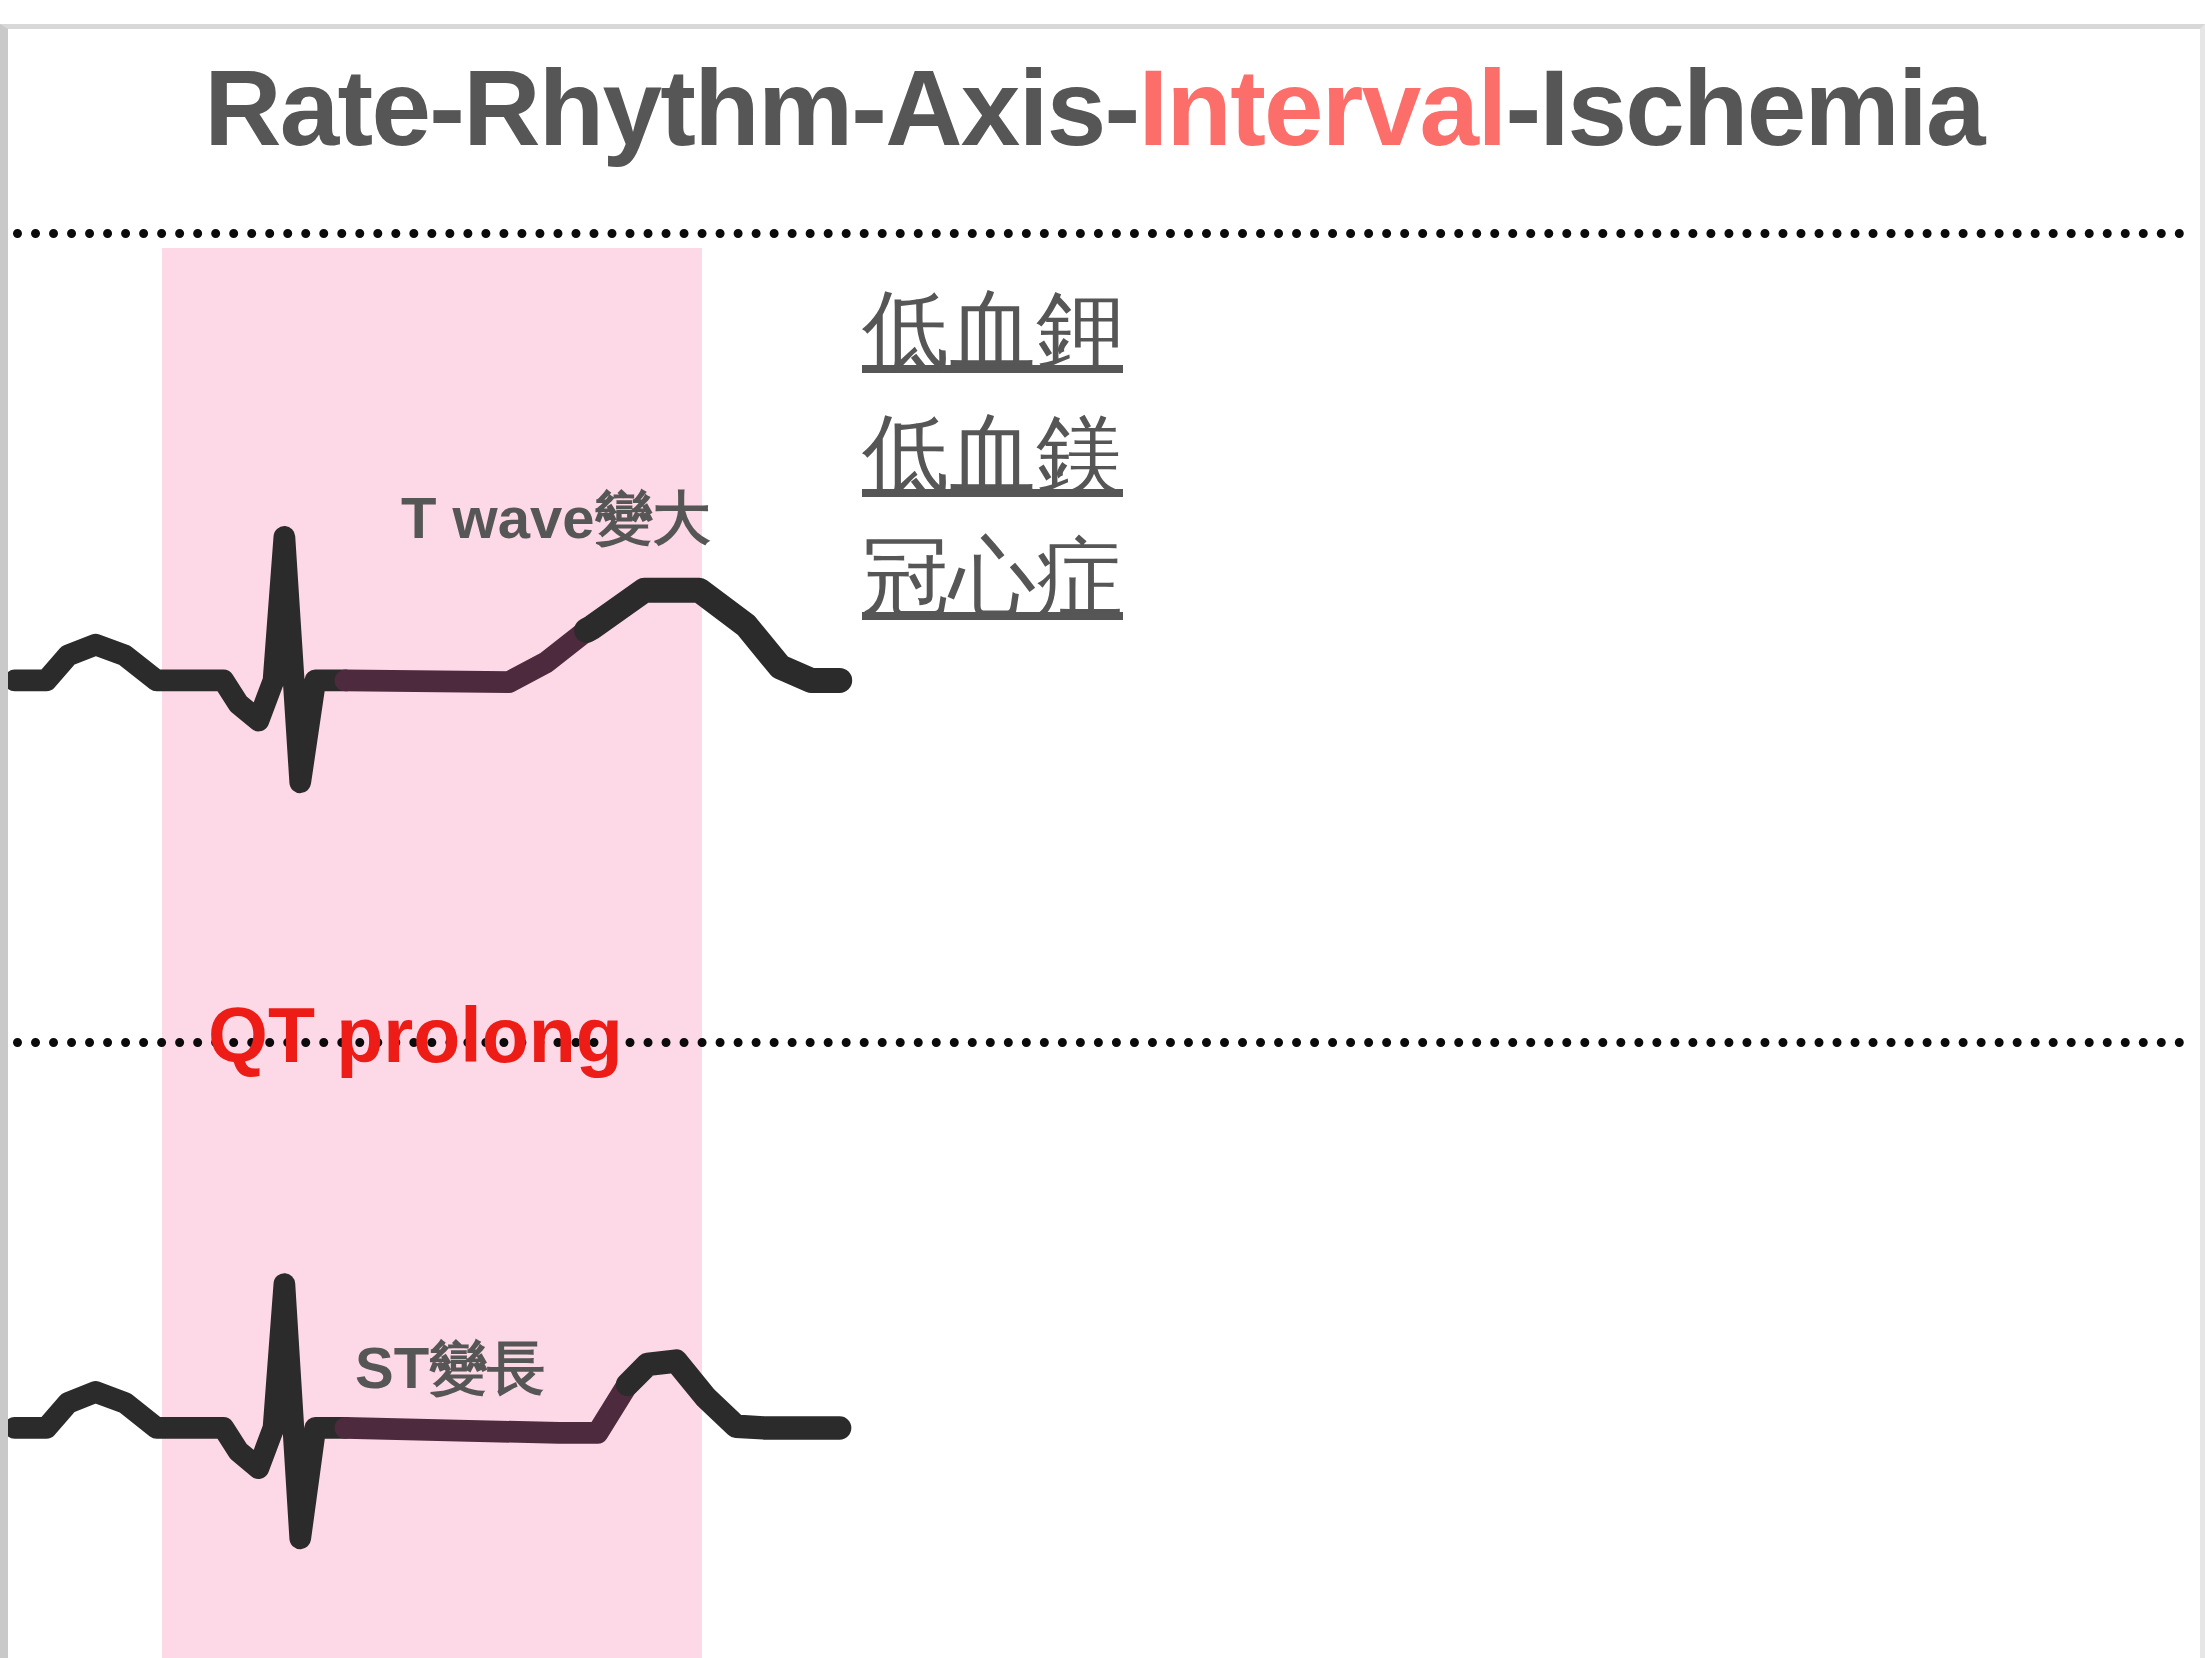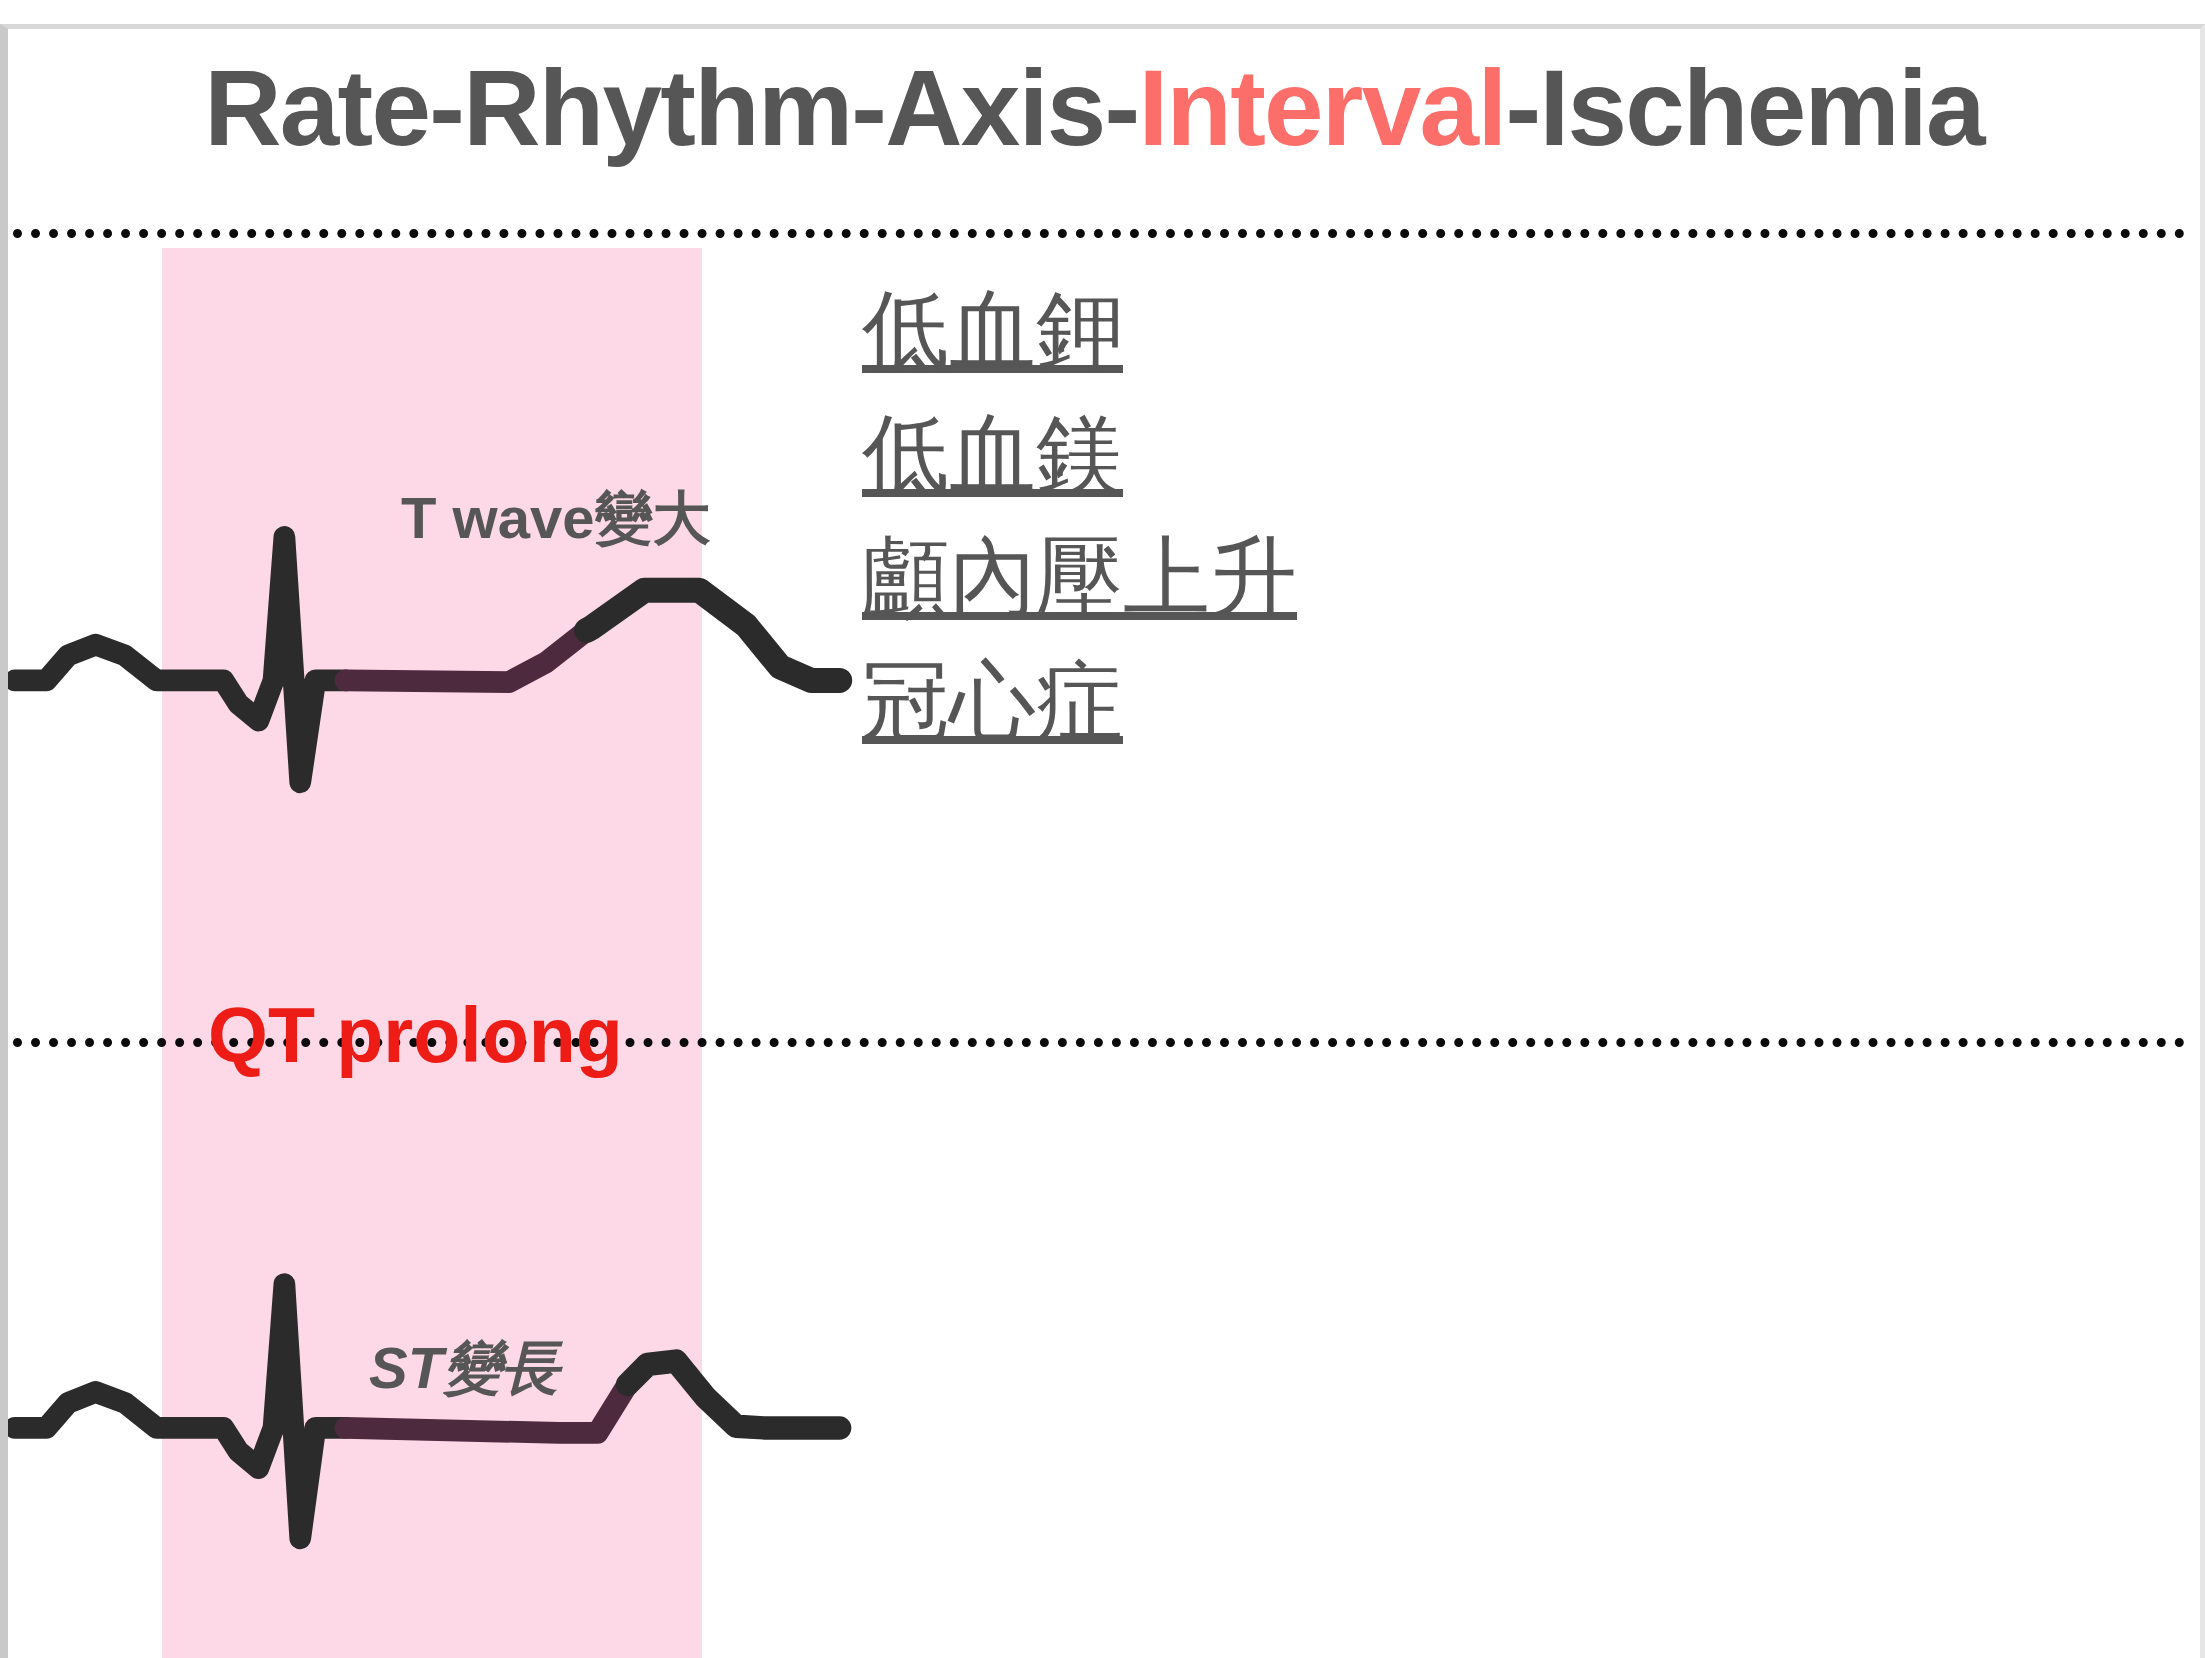--- a/index.html
+++ b/index.html
@@ -77,21 +77,21 @@
 
   
   .wave-label {
     position: absolute;
     font-size: 58px;
     font-weight: bold;
     color: #565656;
     white-space: nowrap;
   }
   #label-twave { left: 393px; top: 451px; }
-  #label-st    { left: 361px; top: 1301px; font-style: italic; }
+  #label-st    { left: 347px; top: 1301px; }
 
   #label-qt {
     position: absolute;
     left: 200px;
     top: 962px;
     font-size: 77px;
     font-weight: bold;
     color: #ed1c16;
     white-space: nowrap;
   }
@@ -135,21 +135,20 @@
 
           <path stroke="#2b2b2b" stroke-width="30" d="M693,300 L700,296 L762,252 L828,252 L884,294 L925,344 L962,360 L996,360"></path>
         </g>
       </svg>
     </div>
     <div class="wave-label" id="label-twave">T wave變大</div>
 
     <div class="cause-list" id="causes-upper">
       <span class="cause-item">低血鉀</span>
       <span class="cause-item">低血鎂</span>
-      <span class="cause-item">顱內壓上升</span>
       <span class="cause-item">冠心症</span>
     </div>
 
     <div class="dotted-rule" id="rule-middle"></div>
 
     <div id="label-qt">QT prolong</div>
 
     <div class="ecg" id="ecg-bottom">
       <svg viewBox="0 0 1000 470" preserveAspectRatio="none">
         <g fill="none" stroke-linecap="round" stroke-linejoin="round">

